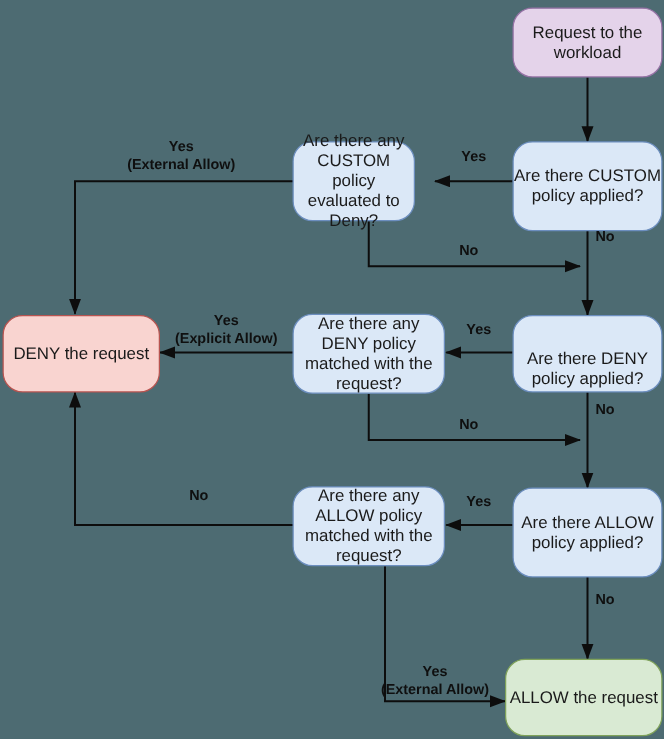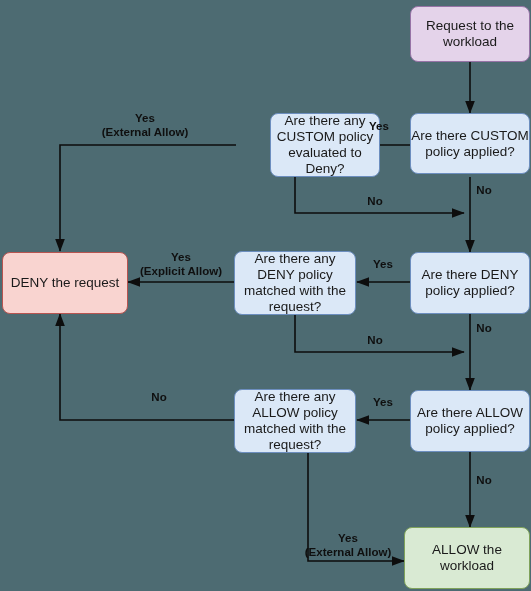--- a/index.html
+++ b/index.html
@@ -18,21 +18,21 @@
   svg.layer {
     position: absolute;
     left: 0;
     top: 0;
     width: 531px;
     height: 591px;
   }
   .node {
     position: absolute;
     box-sizing: border-box;
-    border-radius: 8px;
+    border-radius: 16px;
     display: flex;
     align-items: center;
     justify-content: center;
     text-align: center;
     color: #1a1a1a;
     font-size: 13.5px;
     line-height: 16px;
     padding: 2px 0;
   }
   .node-start {
@@ -100,50 +100,50 @@
       <path d="M235,420 L60,420 L60,314"></path>
 
       <path d="M308,453 L308,561 L404,561"></path>
     </g>
   </svg>
 
   <div class="node node-start" style="left:410px; top:6px; width:120px; height:56px;">
     <span>Request to the workload</span>
   </div>
 
-  <div class="node node-decision" style="left:410px; top:113px; width:120px; height:61px;">
+  <div class="node node-decision" style="left:410px; top:113px; width:120px; height:72px;">
     <span>Are there CUSTOM policy applied?</span>
   </div>
 
-  <div class="node node-decision" style="left:234px; top:113px; width:110px; height:64px;margin-left:36px;">
+  <div class="node node-decision" style="left:234px; top:113px; width:98px; height:64px;">
     <span>Are there any CUSTOM policy evaluated to Deny?</span>
   </div>
 
-  <div class="node node-decision" style="left:410px; top:252px; width:120px; height:62px;">
+  <div class="node node-decision" style="left:410px; top:252px; width:120px; height:62px;align-items:flex-end;">
     <span>Are there DENY policy applied?</span>
   </div>
 
   <div class="node node-decision" style="left:234px; top:251px; width:122px; height:64px;text-align:center;">
     <span>Are there any DENY policy matched with the request?</span>
   </div>
 
-  <div class="node node-decision" style="left:410px; top:390px; width:120px; height:62px;">
+  <div class="node node-decision" style="left:410px; top:390px; width:120px; height:72px;">
     <span>Are there ALLOW policy applied?</span>
   </div>
 
   <div class="node node-deny" style="left:2px; top:252px; width:126px; height:62px;">
     <span>DENY the request</span>
   </div>
 
   <div class="node node-decision" style="left:234px; top:389px; width:122px; height:64px;">
     <span>Are there any ALLOW policy matched with the request?</span>
   </div>
 
   <div class="node node-allow" style="left:404px; top:527px; width:126px; height:62px;">
-    <span>ALLOW the workload</span>
+    <span>ALLOW the request</span>
   </div>
 
   <div class="edge-label" style="left:379px; top:119px;">
     <div>Yes</div>
   </div>
 
   <div class="edge-label" style="left:484px; top:183px;">
     <div>No</div>
   </div>
 

